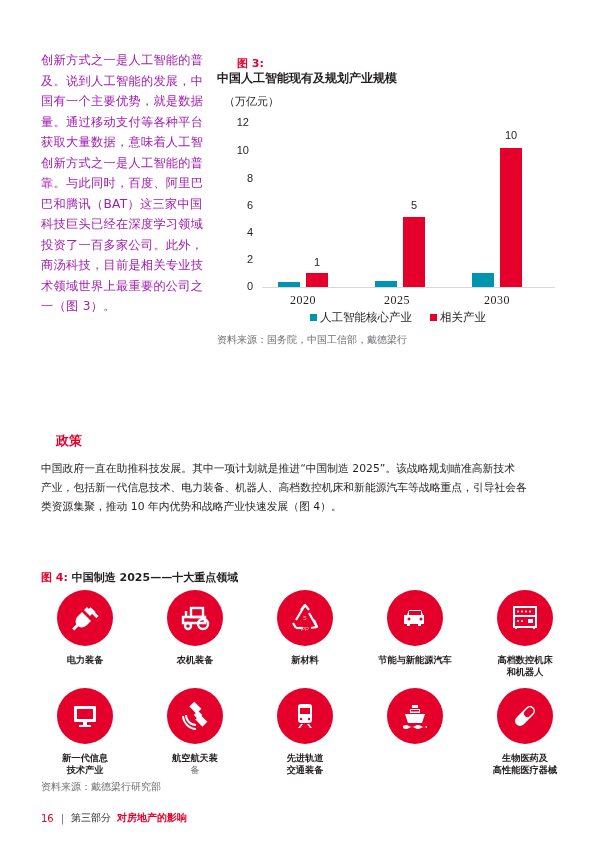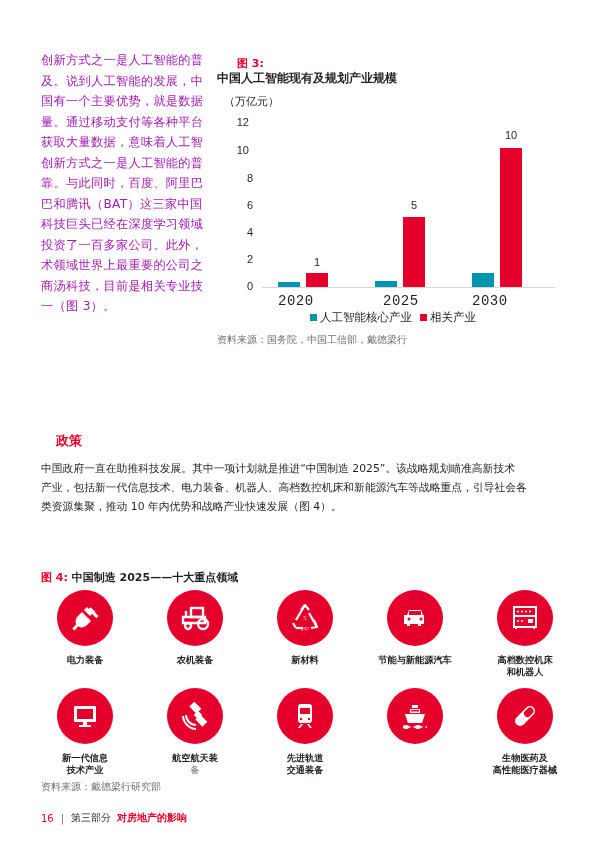--- a/index.html
+++ b/index.html
@@ -16,22 +16,22 @@
   .fig3-title { position: absolute; left: 217px; top: 70px; font-size: 12px; font-weight: bold; color: #231f20; }
 
   .chart { position: absolute; left: 217px; top: 90px; width: 340px; height: 250px; }
   .unit { position: absolute; left: 7px; top: 4px; font-size: 11px; color: #231f20; }
   .ytick { position: absolute; left: 18px; width: 14px; text-align: right; font-size: 11px; color: #231f20; font-family: "Liberation Sans", sans-serif; }
   .baseline { position: absolute; left: 45px; top: 197px; width: 293px; height: 1px; background: #d8d8d8; }
   .bar { position: absolute; }
   .bar.core { background: #0095ae; }
   .bar.rel { background: #e4002b; }
   .bar-label { position: absolute; font-size: 11px; color: #231f20; text-align: center; width: 30px; font-family: "Liberation Sans", sans-serif; }
-  .xtick { position: absolute; top: 203px; width: 50px; font-size: 14px; color: #231f20; font-family: Liberation Mono, monospace; letter-spacing: 0.5px; }
-  .legend { position: absolute; top: 220px; left: 93px; display: flex; gap: 8px; font-size: 11.5px; color: #231f20; }
+  .xtick { position: absolute; top: 203px; width: 50px; text-align: center; font-size: 12px; color: #231f20; font-family: Liberation Serif, serif; letter-spacing: 0.5px; }
+  .legend { position: absolute; top: 220px; left: 93px; display: flex; gap: 18px; font-size: 11.5px; color: #231f20; }
   .legend-item { display: flex; align-items: center; gap: 3px; }
   .swatch { width: 7px; height: 7px; display: inline-block; }
   .chart-source { position: absolute; left: 217px; top: 333px; font-size: 10px; color: #6d6e71; }
 
   .section-title { position: absolute; left: 56px; top: 432px; font-size: 13px; font-weight: bold; color: #e4002b; }
   .para { position: absolute; left: 41px; top: 459px; width: 520px; font-size: 10.8px; line-height: 19px; color: #231f20; }
   .para span { display: block; white-space: nowrap; }
 
   .fig4-title { position: absolute; left: 41px; top: 570px; font-size: 11px; font-weight: bold; color: #231f20; }
   .fig4-title .red { color: #e4002b; }
@@ -56,22 +56,22 @@
   <span>创新方式之一是人工智能的普</span>
   <span>及。说到人工智能的发展，中</span>
   <span>国有一个主要优势，就是数据</span>
   <span>量。通过移动支付等各种平台</span>
   <span>获取大量数据，意味着人工智</span>
   <span>创新方式之一是人工智能的普</span>
   <span>靠。与此同时，百度、阿里巴</span>
   <span>巴和腾讯（BAT）这三家中国</span>
   <span>科技巨头已经在深度学习领域</span>
   <span>投资了一百多家公司。此外，</span>
+  <span>商汤科技，目前是相关专业技</span>
   <span>术领域世界上最重要的公司之</span>
-  <span>商汤科技，目前是相关专业技</span>
   <span>一（图 3）。</span>
 </div>
 
 <div class="fig3-label">图 3:</div>
 <div class="fig3-title">中国人工智能现有及规划产业规模</div>
 
 <div class="chart">
   <div class="unit">（万亿元）</div>
 
   <div class="ytick" style="top:26px">12</div>
@@ -90,21 +90,21 @@
 
   <div class="bar core" style="left:158px; top:191px; width:22px; height:6px"></div>
   <div class="bar rel" style="left:186px; top:127px; width:22px; height:70px"></div>
   <div class="bar-label" style="left:182px; top:109px">5</div>
 
   <div class="bar core" style="left:255px; top:183px; width:22px; height:14px"></div>
   <div class="bar rel" style="left:283px; top:58px; width:22px; height:139px"></div>
   <div class="bar-label" style="left:279px; top:39px">10</div>
 
   <div class="xtick" style="left:61px">2020</div>
-  <div class="xtick" style="left:166px">2025</div>
+  <div class="xtick" style="left:155px">2025</div>
   <div class="xtick" style="left:255px">2030</div>
 
   <div class="legend">
     <div class="legend-item">
       <span class="swatch" style="background:#0095ae"></span>
       <span>人工智能核心产业</span>
     </div>
     <div class="legend-item">
       <span class="swatch" style="background:#e4002b"></span>
       <span>相关产业</span>

